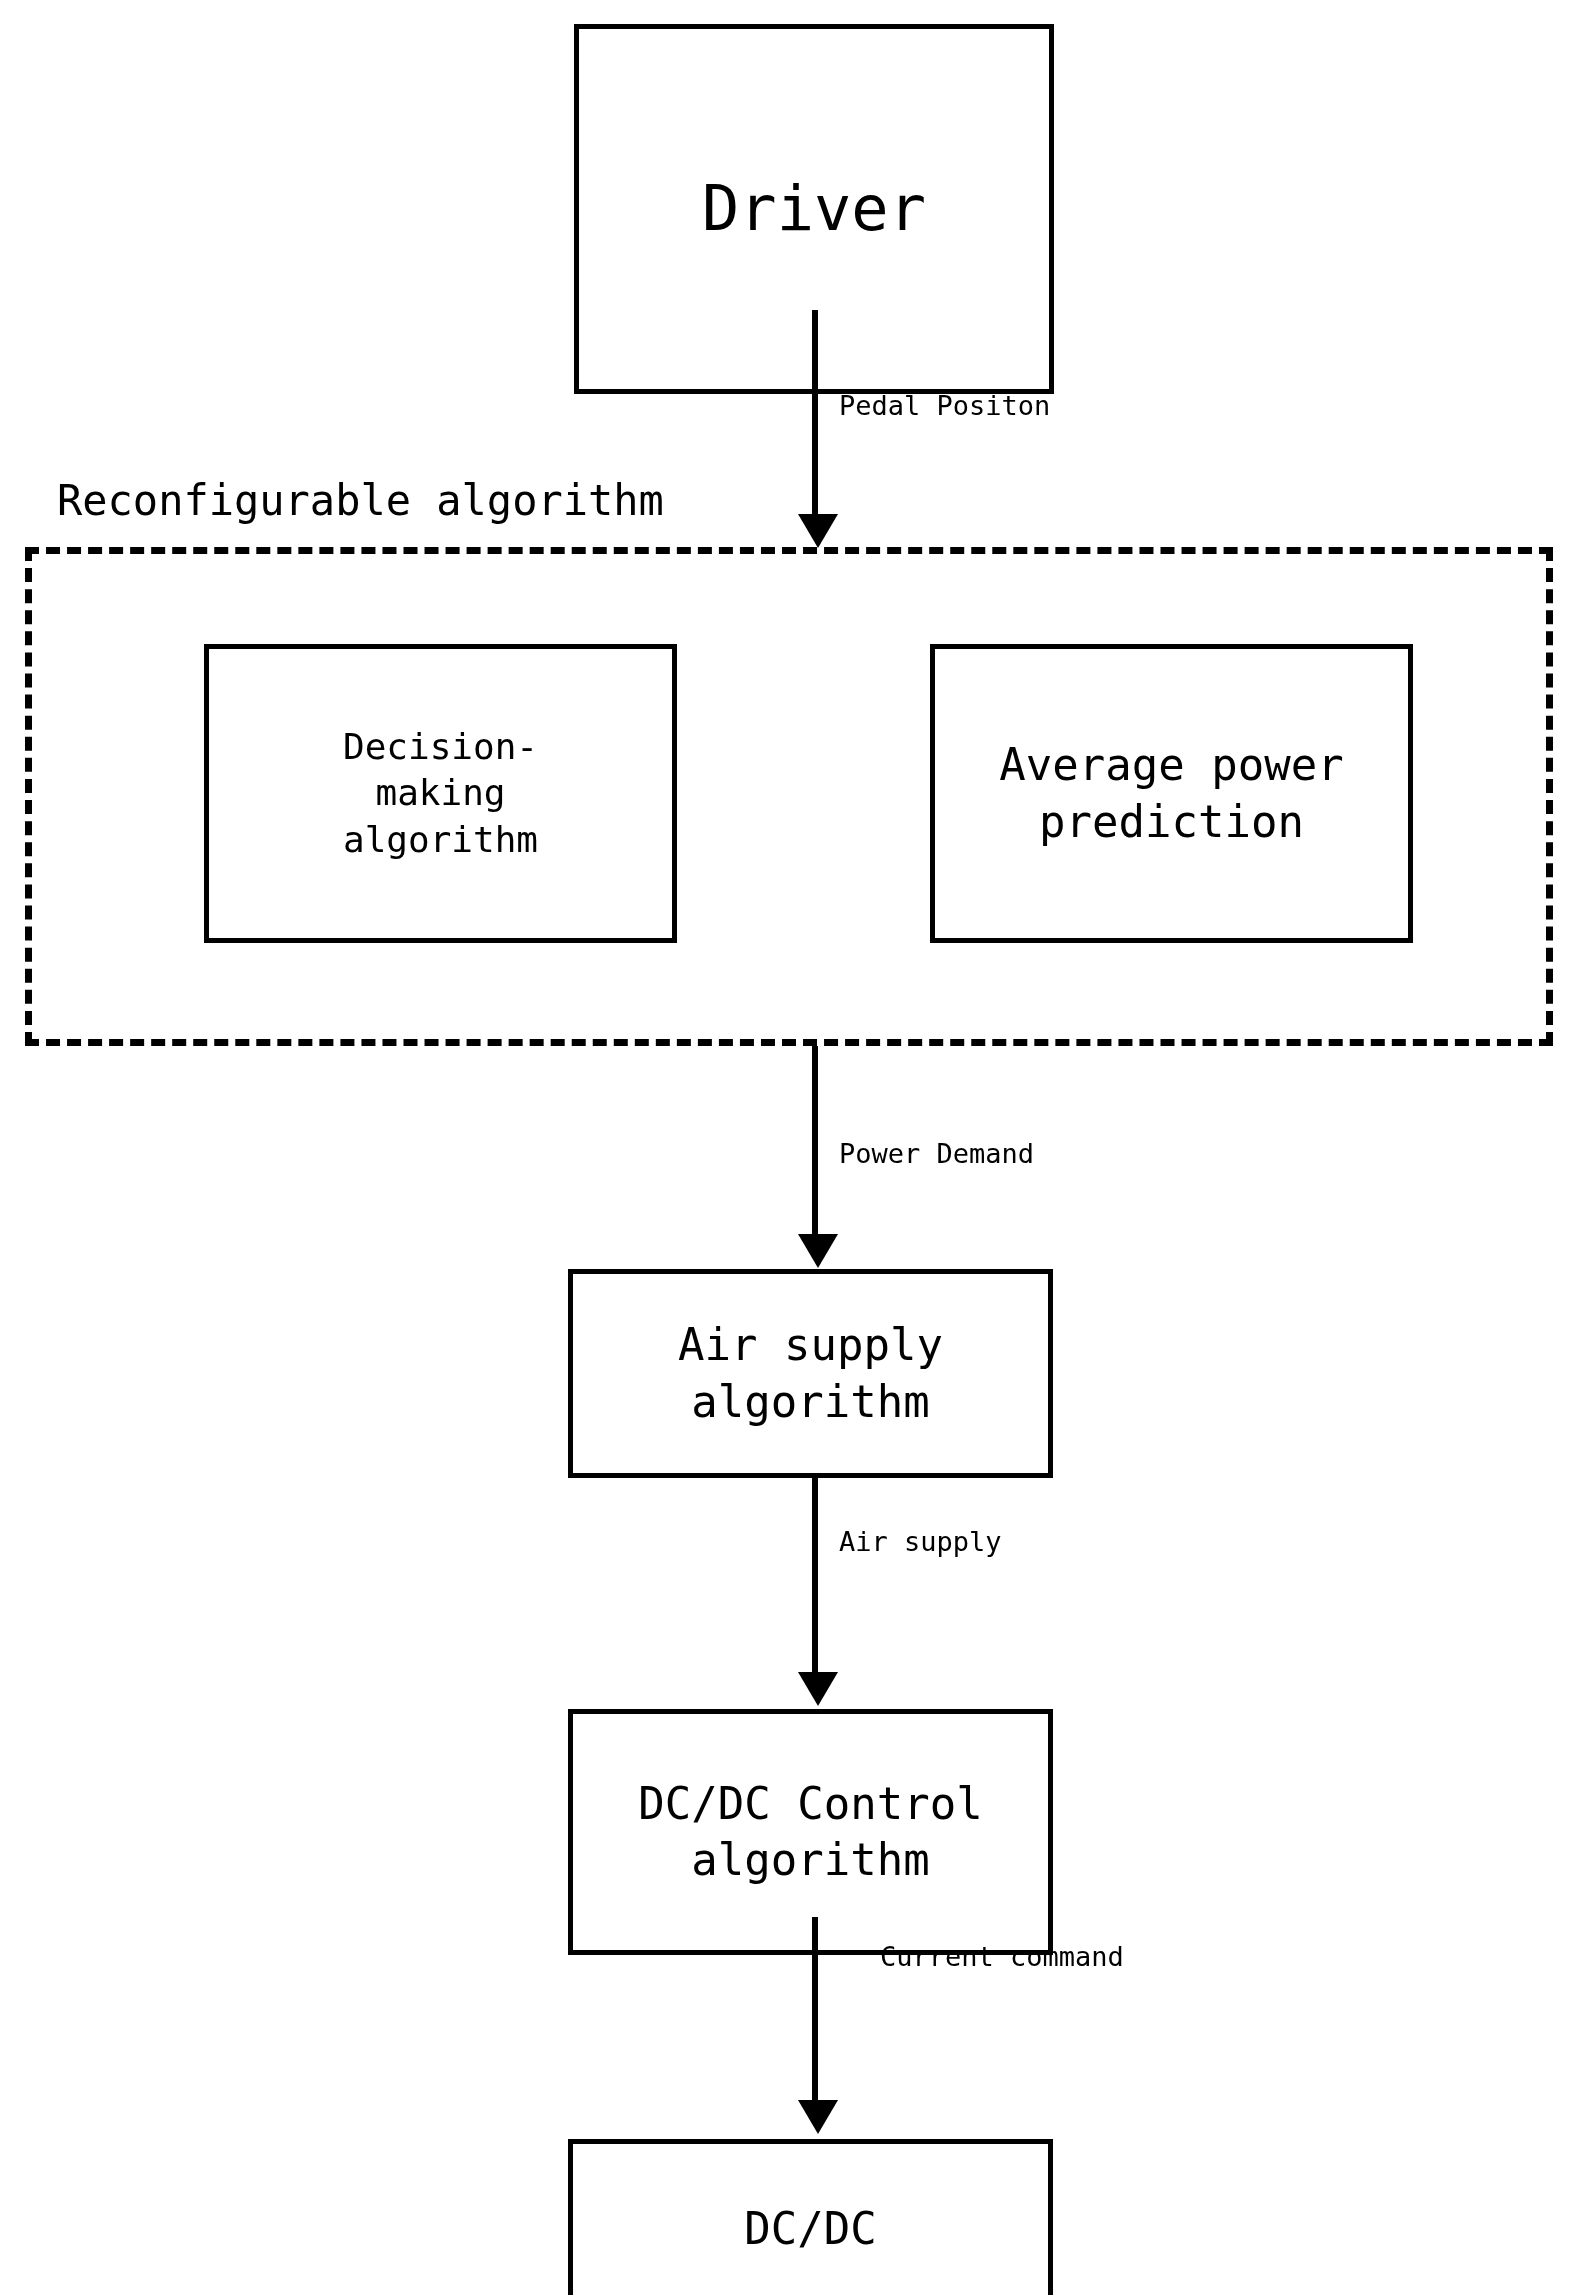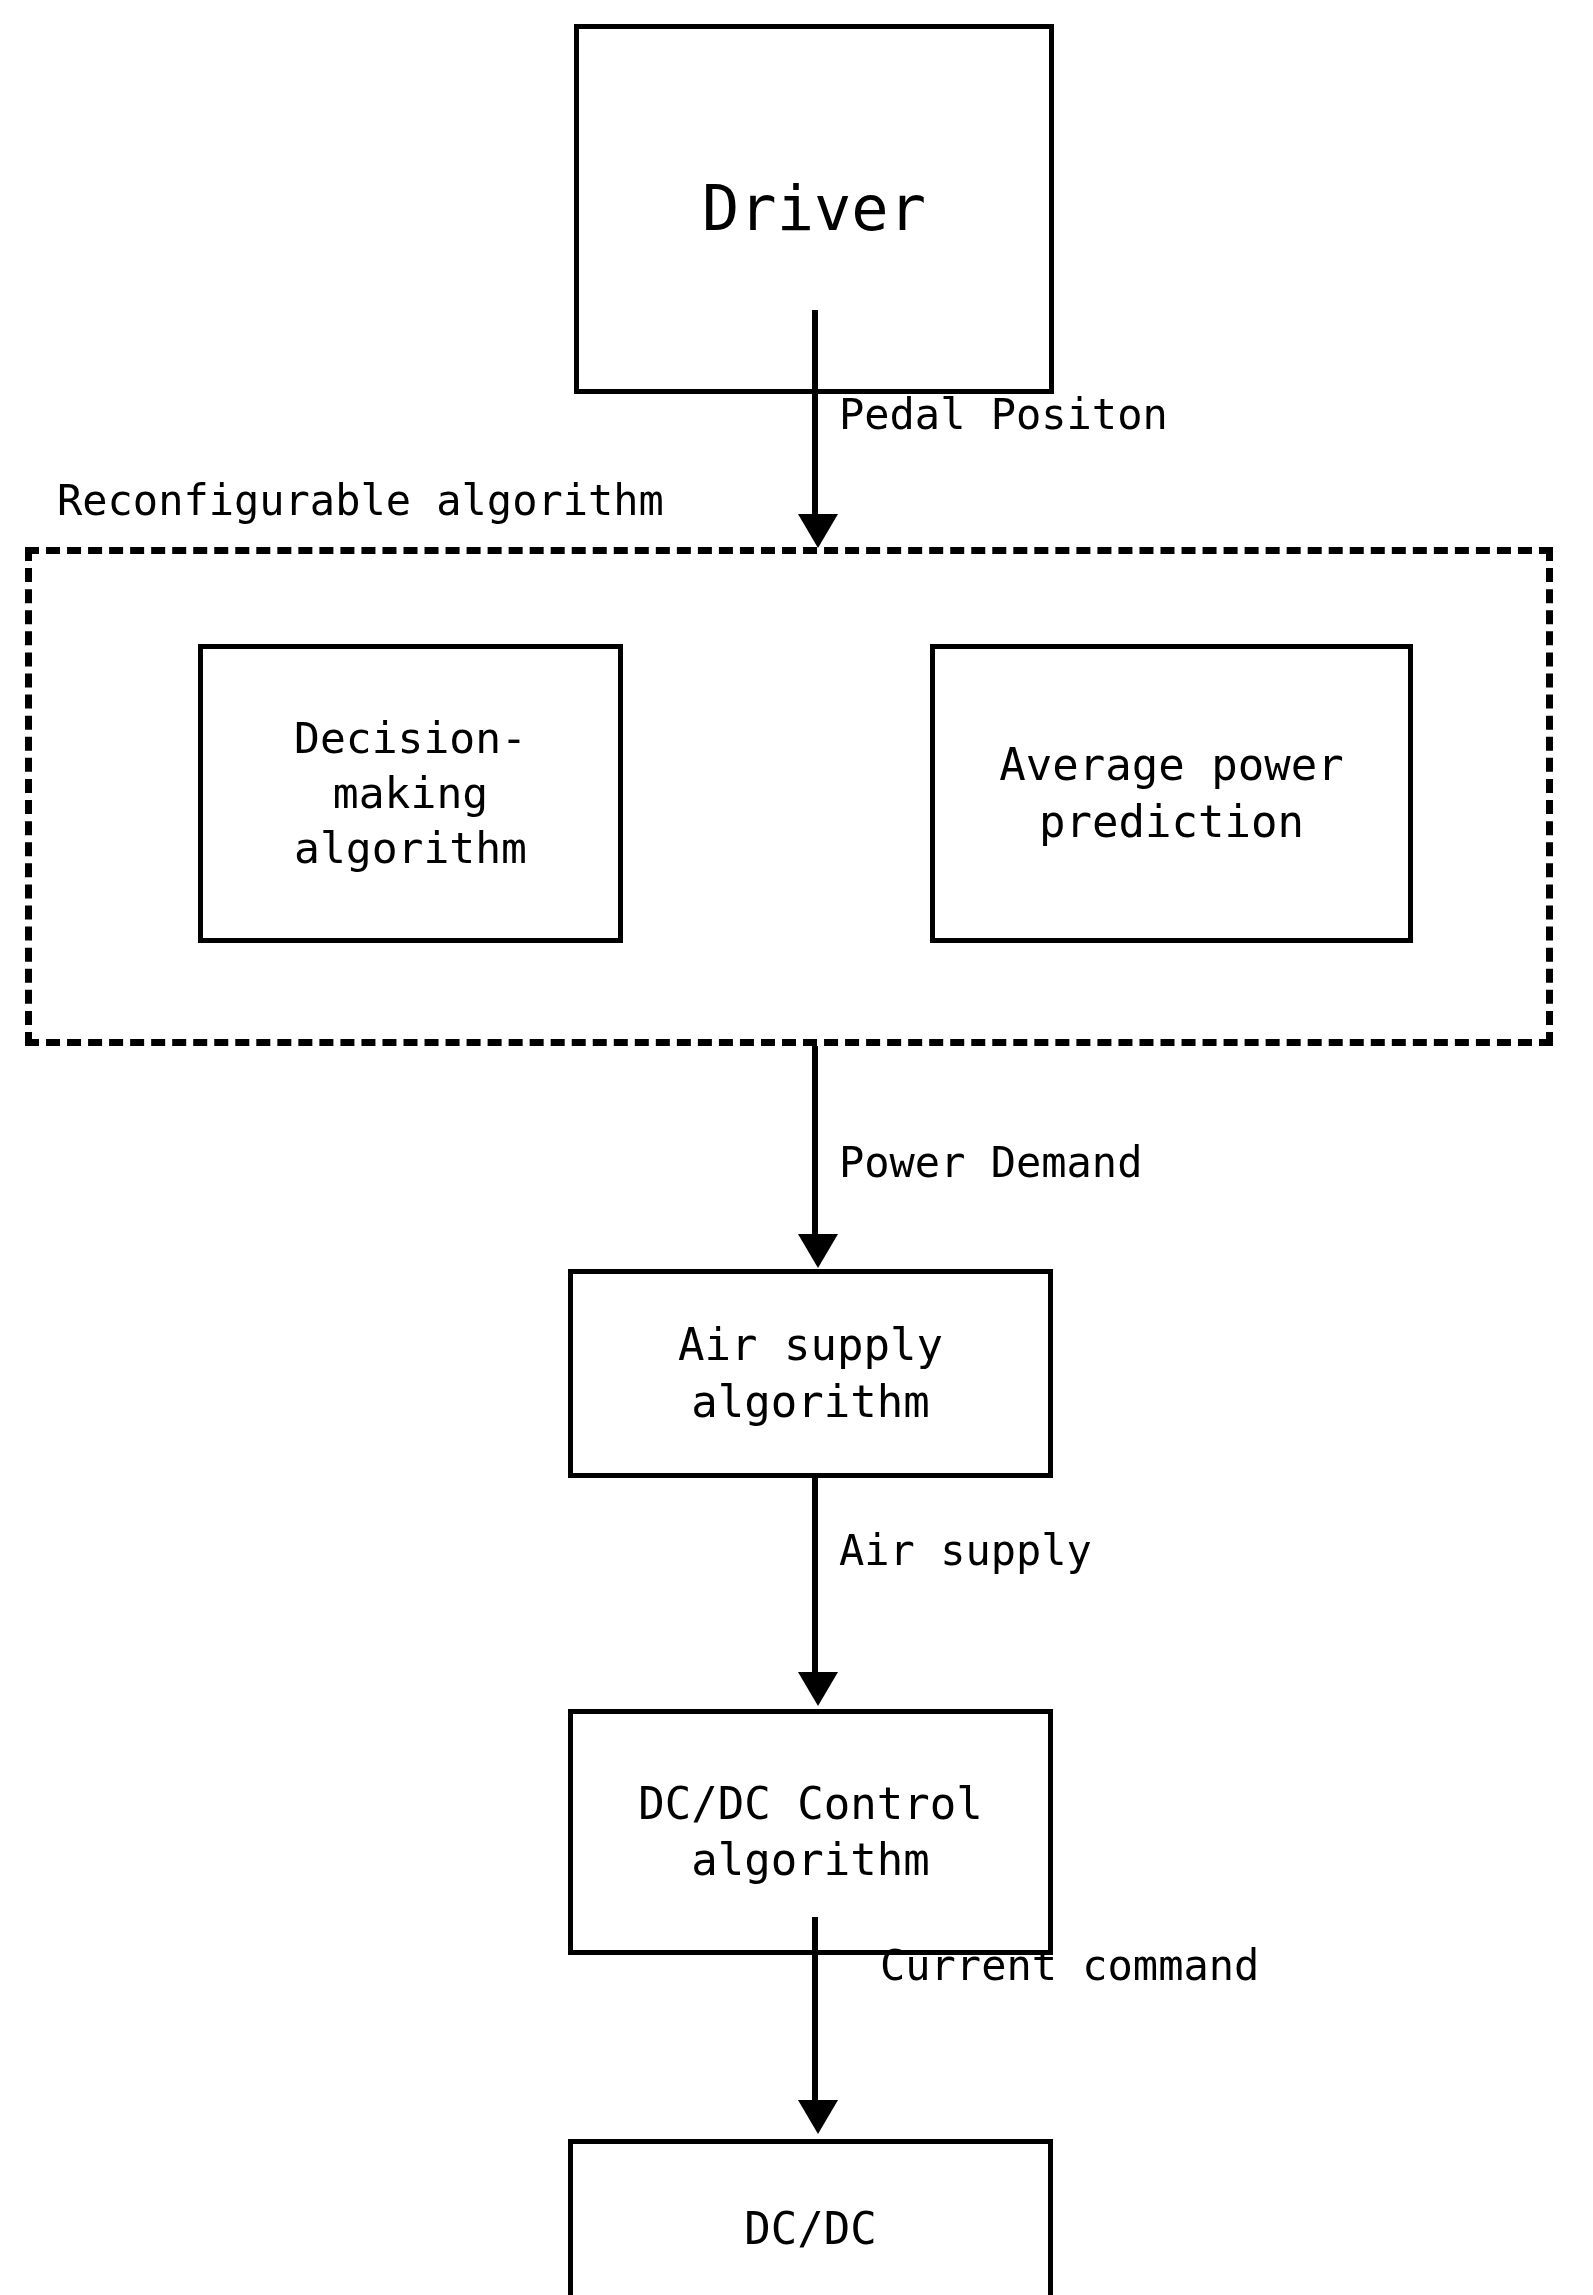--- a/index.html
+++ b/index.html
@@ -31,23 +31,23 @@
     line-height: 1.28;
     white-space: pre-line;
   }
 
   #node-driver {
     left: 574px; top: 23.6px;
     width: 480px; height: 370px;
     font-size: 62px;
   }
   #node-decision {
-    left: 198px; top: 644px;
-    width: 425px; height: 299px;
-    font-size: 43px;
+    left: 204px; top: 644px;
+    width: 473px; height: 299px;
+    font-size: 36px;
   }
   #node-average {
     left: 930px; top: 644px;
     width: 483px; height: 299px;
     font-size: 44px;
   }
   #node-airsupply {
     left: 568px; top: 1269px;
     width: 485px; height: 209px;
     font-size: 44px;
@@ -87,21 +87,21 @@
   }
   .conn-head {
     position: absolute;
     width: 0; height: 0;
     border-left: 20px solid transparent;
     border-right: 20px solid transparent;
     border-top: 34px solid #000000;
   }
   .conn-label {
     position: absolute;
-    font-size: 42px;
+    font-size: 27px;
     white-space: nowrap;
   }
 
   
   #conn1-line  { left: 812px; top: 310px;  height: 211px; }
   #conn1-head  { left: 798px; top: 514px; }
   #conn1-label { left: 839px; top: 390px; }
 
   
   #conn2-line  { left: 812px; top: 1046px; height: 192px; }

